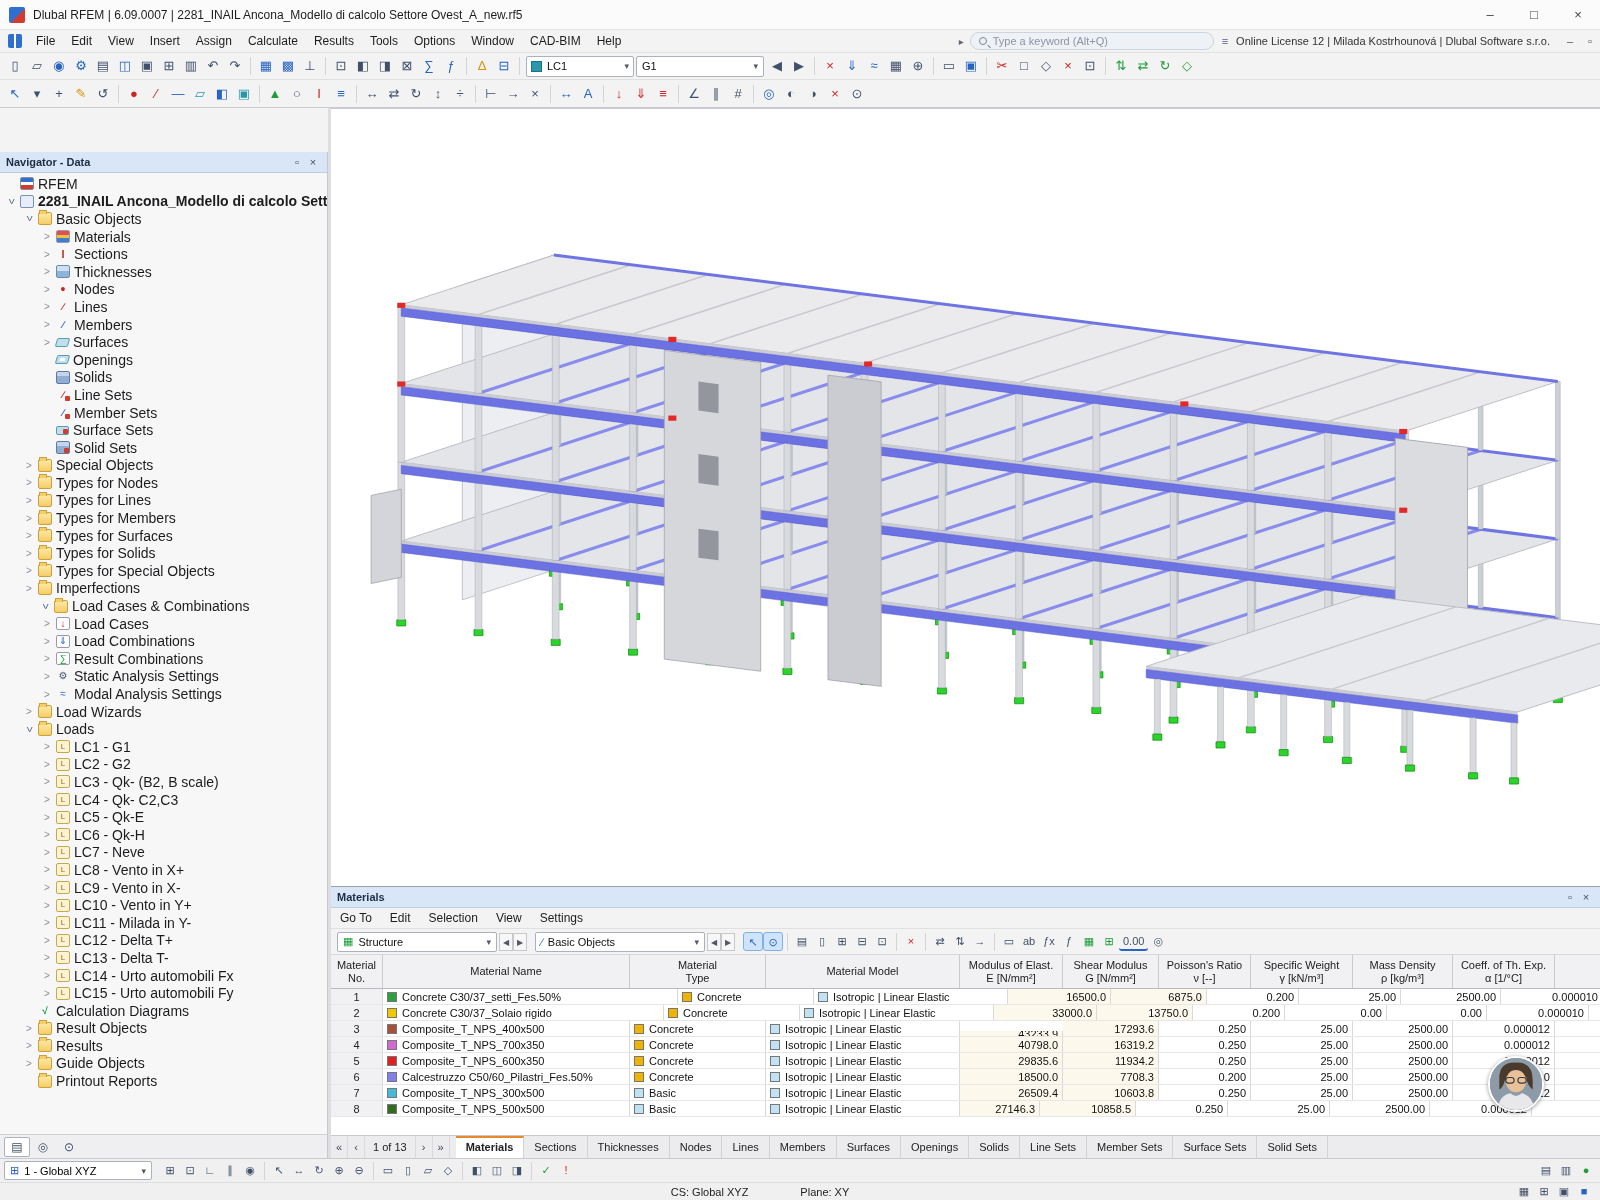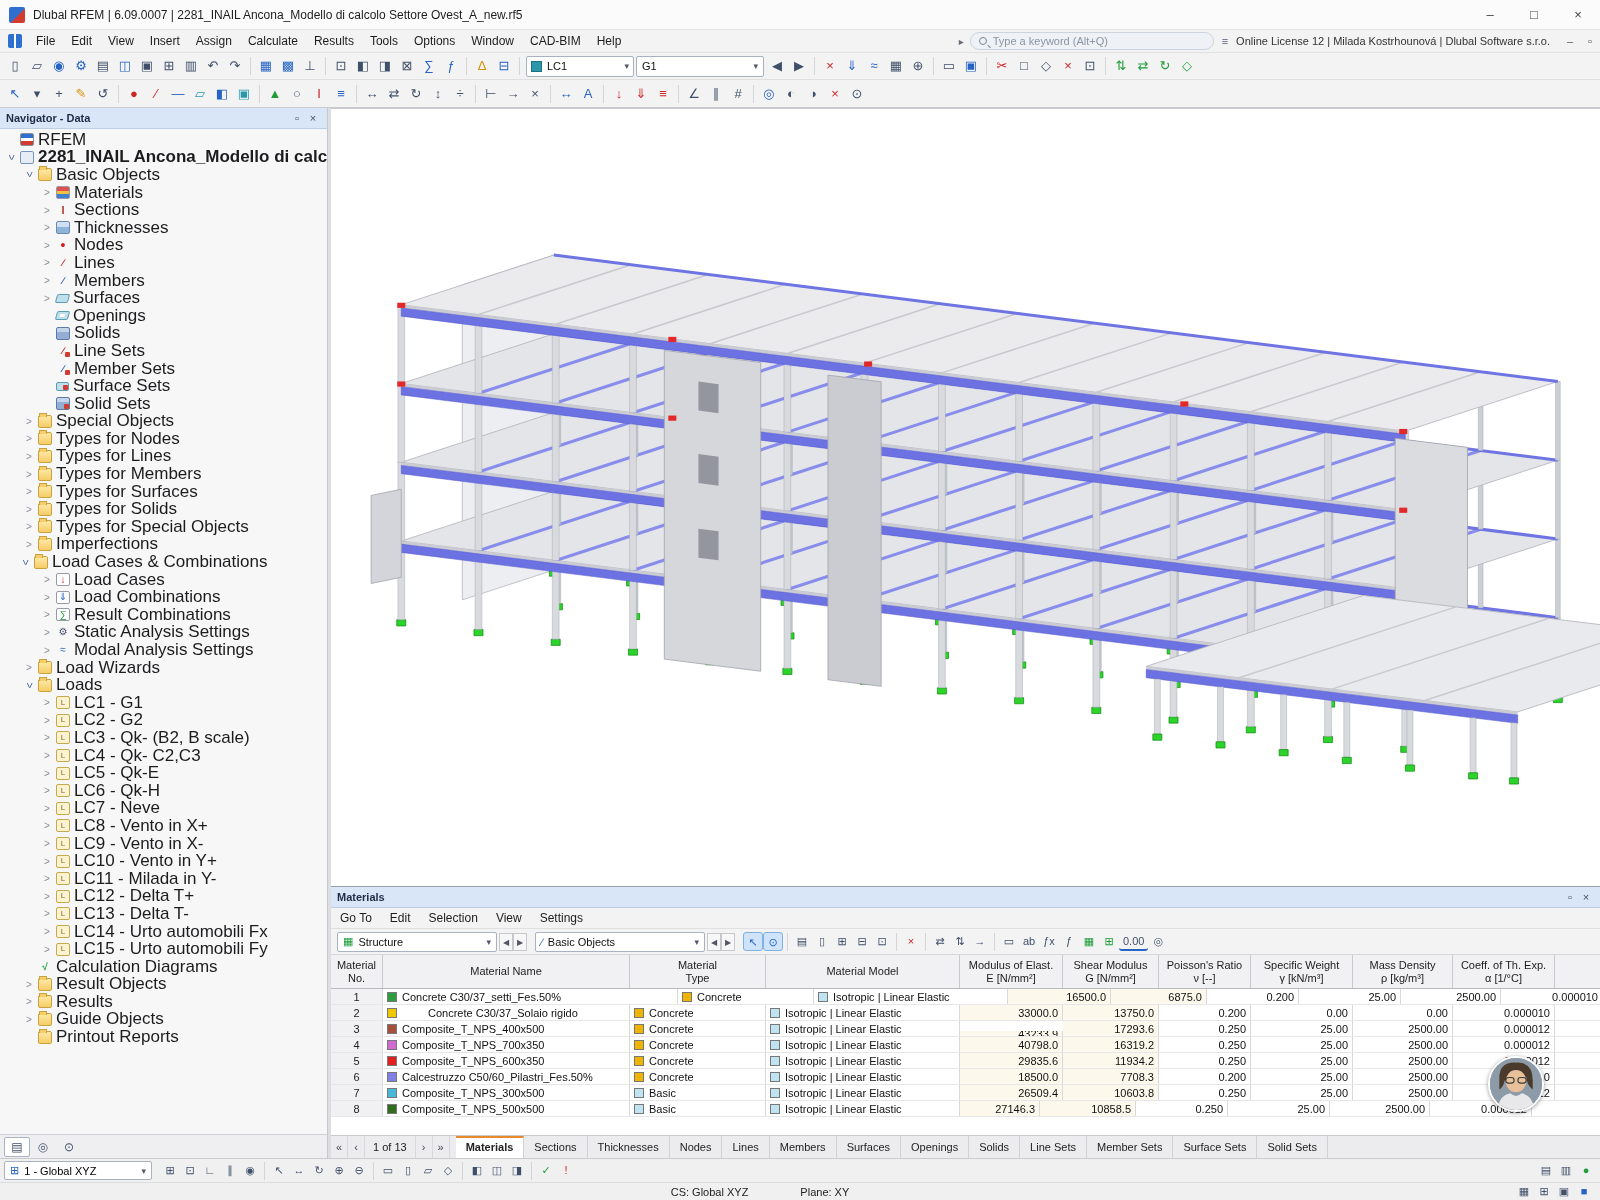--- a/index.html
+++ b/index.html
@@ -39,29 +39,29 @@
   .tb-sep{width:1px;height:18px;background:#d2d4d8;margin:0 4px;flex:none;}
   .lc-combo{display:flex;align-items:center;height:21px;background:#fff;border:1px solid #a9b2bf;border-radius:2px;width:108px;padding:0 4px;margin:0 2px;flex:none;}
   .chip{width:11px;height:11px;background:#2a97ad;border:1px solid #1d7284;flex:none;margin-right:5px;}
   .lc-val{font-size:11px;color:#111;flex:1;}
   .lc-name{display:flex;align-items:center;height:21px;background:#fff;border:1px solid #a9b2bf;border-radius:2px;width:128px;padding:0 5px;margin-right:2px;flex:none;}
   .lc-name span:first-child{font-size:11px;color:#111;flex:1;}
   .dd{font-size:9px;color:#556;}
 
   
   #workspace{flex:1;display:flex;min-height:0;}
-  #navigator{width:328px;background:#f7f7f8;display:flex;flex-direction:column;border-right:1px solid #c6c8cc;flex:none;}
+  #navigator{width:328px;background:#f7f7f8;display:flex;flex-direction:column;border-right:1px solid #c6c8cc;flex:none;margin-top:44px;}
   .nav-h{height:21px;background:#d9e6f7;display:flex;align-items:center;padding:0 6px;border-bottom:1px solid #bccde4;flex:none;}
   .nav-h span:first-child{font-size:11px;font-weight:bold;color:#1d2c45;flex:1;}
   .ph-ico{font-size:11px;color:#44506a;width:16px;text-align:center;cursor:default;}
   .tree{flex:1;overflow:hidden;padding-top:2px;}
   .tree-row{display:flex;align-items:center;height:17.6px;white-space:nowrap;cursor:default;}
   .expander{width:14px;font-size:10px;color:#8a8f98;text-align:center;flex:none;}
   .expander.open{color:#3a5a8c;display:inline-block;transform:rotate(90deg);}
-  .tree-label{font-size:17px;color:#1c1c1e;margin-left:1px;}
+  .tree-label{font-size:14px;color:#1c1c1e;margin-left:1px;}
   .tree-label.bold{font-weight:bold;}
   .ti{width:14px;height:13px;display:inline-flex;align-items:center;justify-content:center;margin:0 3px 0 2px;flex:none;border-radius:2px;position:relative;font-size:10px;line-height:12px;}
   .ti-rfem{background:linear-gradient(180deg,#2f6fd0 34%,#fff 34% 67%,#d23b2f 67%);border:1px solid #8a8f98;}
   .ti-model{background:#e7edf6;border:1px solid #7a92b8;color:#2f6fd0;font-size:8px;}
   .ti-folder{background:linear-gradient(180deg,#fde9a8,#f6cd66);border:1px solid #c9a23e;}
   .ti-folder::before{content:"";position:absolute;top:-3px;left:0;width:6px;height:3px;background:#f6cd66;border:1px solid #c9a23e;border-bottom:none;border-radius:1px 1px 0 0;}
   .ti-materials{background:linear-gradient(180deg,#e05050 33%,#f0c040 33% 66%,#4080d0 66%);border:1px solid #99a;}
   .ti-sections{color:#b43a2a;font-weight:bold;font-size:11px;}
   .ti-thickness{background:linear-gradient(180deg,#cfe0f2 50%,#8fb3d9 50%);border:1px solid #6a8ab0;}
   .ti-nodes{color:#d02020;font-size:14px;}
@@ -401,21 +401,21 @@
           <div class="tree-row" style="padding-left: 22px;">
             <span class="expander">&gt;</span>
             <span class="ti ti-folder"></span>
             <span class="tree-label">Types for Special Objects</span>
           </div>
           <div class="tree-row" style="padding-left: 22px;">
             <span class="expander">&gt;</span>
             <span class="ti ti-folder"></span>
             <span class="tree-label">Imperfections</span>
           </div>
-          <div class="tree-row" style="padding-left: 18px;">
+          <div class="tree-row" style="padding-left: 38px;">
             <span class="expander open">&gt;</span>
             <span class="ti ti-folder"></span>
             <span class="tree-label">Load Cases &amp; Combinations</span>
           </div>
           <div class="tree-row" style="padding-left: 40px;">
             <span class="expander">&gt;</span>
             <span class="ti ti-loadcases">↓</span>
             <span class="tree-label">Load Cases</span>
           </div>
           <div class="tree-row" style="padding-left: 40px;">
@@ -961,21 +961,21 @@
                 </div>
                 <div class="td num cream" style="width: 103px;">16500.0</div>
                 <div class="td num cream" style="width: 96px;">6875.0</div>
                 <div class="td num" style="width: 92px;">0.200</div>
                 <div class="td num" style="width: 102px;">25.00</div>
                 <div class="td num" style="width: 100px;">2500.00</div>
                 <div class="td num" style="width: 102px;">0.000010</div>
               </div>
               <div class="tr">
                 <div class="td c-no" style="width: 52px;">2</div>
-                <div class="td" style="width: 247px; gap: 26px;">
+                <div class="td" style="width: 281px;">
                   <span class="swatch" style="background: rgb(240, 200, 0);"></span>
                   <span>Concrete C30/37_Solaio rigido</span>
                 </div>
                 <div class="td" style="width: 136px;">
                   <span class="swatch" style="background: rgb(240, 180, 0);"></span>
                   <span>Concrete</span>
                 </div>
                 <div class="td" style="width: 194px;">
                   <span class="swatch" style="background: rgb(191, 227, 242);"></span>
                   <span>Isotropic | Linear Elastic</span>

